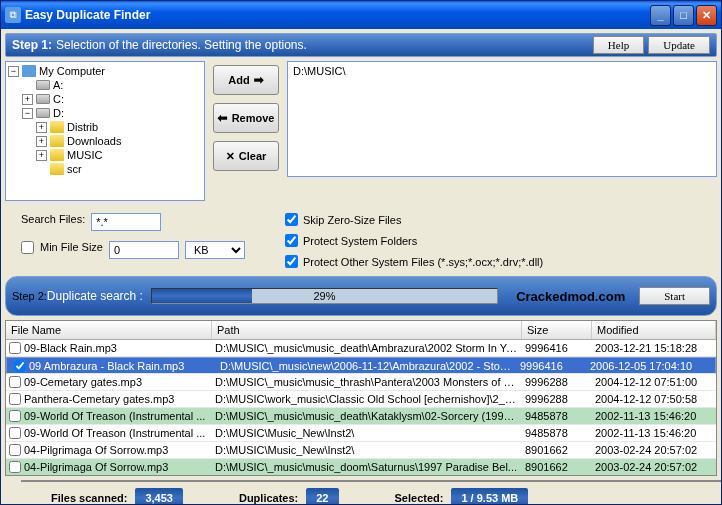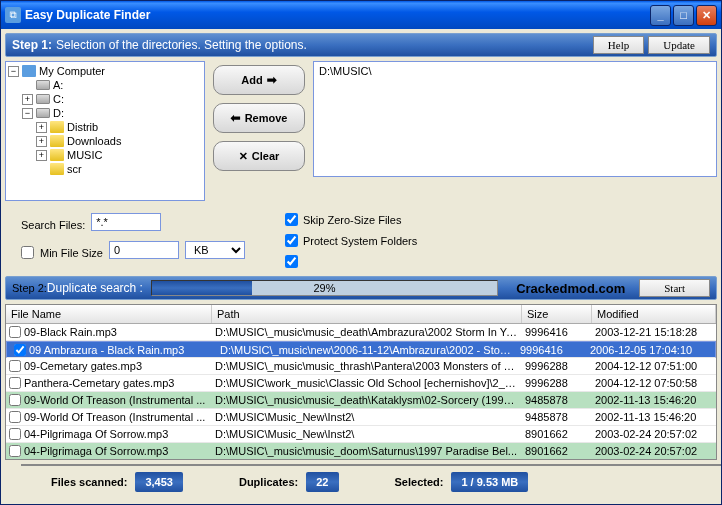--- a/index.html
+++ b/index.html
@@ -16,31 +16,31 @@
 .row1 { display: flex; margin: 0 4px; gap: 4px; }
 .tree-panel { background: white; border: 1px solid #7a96df; width: 200px; height: 140px; overflow: auto; padding: 2px; }
 .tree-node { display: flex; align-items: center; padding: 1px 0; white-space: nowrap; }
 .tree-toggle { width: 11px; height: 11px; border: 1px solid #888; display: inline-flex; align-items: center; justify-content: center; font-size: 9px; margin-right: 3px; cursor: pointer; background: white; line-height: 1; }
 .tree-spacer { width: 14px; display: inline-block; }
 .tree-icon { width: 14px; height: 12px; margin-right: 3px; display: inline-block; }
 .tree-icon.computer { background: #5a9de0; border-radius: 1px; }
 .tree-icon.drive { background: linear-gradient(to bottom, #ddd, #aaa); border: 1px solid #888; border-radius: 1px; height: 10px; }
 .tree-icon.folder { background: linear-gradient(to bottom, #ffe680, #e6c020); border-radius: 1px; }
 .btn-col { display: flex; flex-direction: column; gap: 8px; padding: 4px; }
-.big-btn { background: linear-gradient(to bottom, #f8f8f8, #d8d8d8); border: 1px solid #888; border-radius: 10px; width: 92px; height: 30px; display: flex; align-items: center; justify-content: center; gap: 4px; font-weight: bold; cursor: pointer; }
+.big-btn { background: linear-gradient(to bottom, #f8f8f8, #d8d8d8); border: 1px solid #888; border-radius: 3px; width: 66px; height: 30px; display: flex; align-items: center; justify-content: center; gap: 4px; font-weight: bold; cursor: pointer; }
 .path-box { background: white; border: 1px solid #7a96df; flex: 1; height: 116px; padding: 3px 5px; }
 .row2 { display: flex; margin: 8px 4px 4px; gap: 20px; }
 .left-opts { display: flex; flex-direction: column; gap: 10px; padding: 4px 16px; }
-.opt-row { display: flex; align-items: flex-end; gap: 6px; }
+.opt-row { display: flex; align-items: flex-start; gap: 6px; }
 .txt-input { border: 1px solid #7a96df; padding: 2px 4px; background: white; }
 .sel { border: 1px solid #7a96df; padding: 1px 4px; background: white; }
 .right-opts { display: flex; flex-direction: column; gap: 8px; padding: 4px; }
 .chk-row { display: flex; align-items: center; gap: 5px; }
 .chk { width: 13px; height: 13px; }
-.step2-bar { background: linear-gradient(to bottom, #6090d0, #3a6fc0 50%, #2050a0); height: 24px; display: flex; align-items: center; padding: 2px 6px; margin: 4px; border: 1px solid #7aa0d0; border-radius: 2px; }
+.step2-bar { background: linear-gradient(to bottom, #6090d0, #3a6fc0 50%, #2050a0); height: 40px; display: flex; align-items: center; padding: 2px 6px; margin: 4px; border: 1px solid #7aa0d0; border-radius: 12px; }
 .progress { background: #bfd0e0; height: 16px; flex: 1; margin: 0 8px; position: relative; border: 1px inset #888; }
 .progress-fill { background: linear-gradient(to bottom, #2050a0, #3a6fc0, #2050a0); height: 100%; }
 .progress-text { position: absolute; top: 0; left: 0; right: 0; text-align: center; line-height: 14px; color: black; font-size: 11px; }
 .watermark { color: black; font-weight: bold; font-size: 13px; margin: 0 10px; }
 .table-wrap { margin: 0 4px; border: 1px solid #888; background: white; }
 .thead { display: flex; background: linear-gradient(to bottom, #fff, #e4e4e4); border-bottom: 1px solid #aaa; }
 .th { padding: 3px 5px; border-right: 1px solid #ccc; font-size: 11px; }
 .th.c-name { width: 206px; }
 .th.c-path { flex: 1; }
 .th.c-size { width: 70px; }
@@ -168,20 +168,21 @@
     <label class="chk-row">
         <input type="checkbox" class="chk" checked="" style="">
         <span>Skip Zero-Size Files</span>
       </label>
     <label class="chk-row">
         <input type="checkbox" class="chk" checked="" style="">
         <span>Protect System Folders</span>
       </label>
     <label class="chk-row">
         <input type="checkbox" class="chk" checked="" style="">
+        <span>Protect Other System Files (*.sys;*.ocx;*.drv;*.dll)</span>
       </label>
   </div>
 </div>
 
 <div class="step2-bar">
   <span class="step-label">Step 2:</span>
   <span style="color:white;font-size:12px">Duplicate search :</span>
   <div class="progress">
     <div class="progress-fill" id="pfill" style="width: 29%;"></div>
     <div class="progress-text">29%</div>

